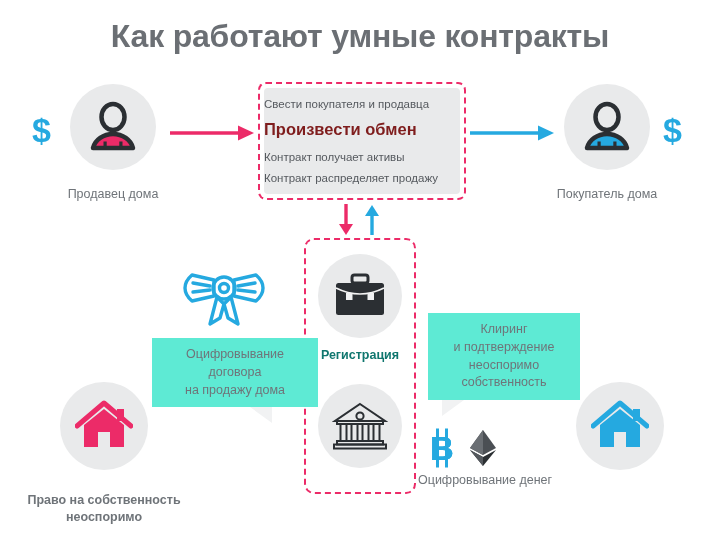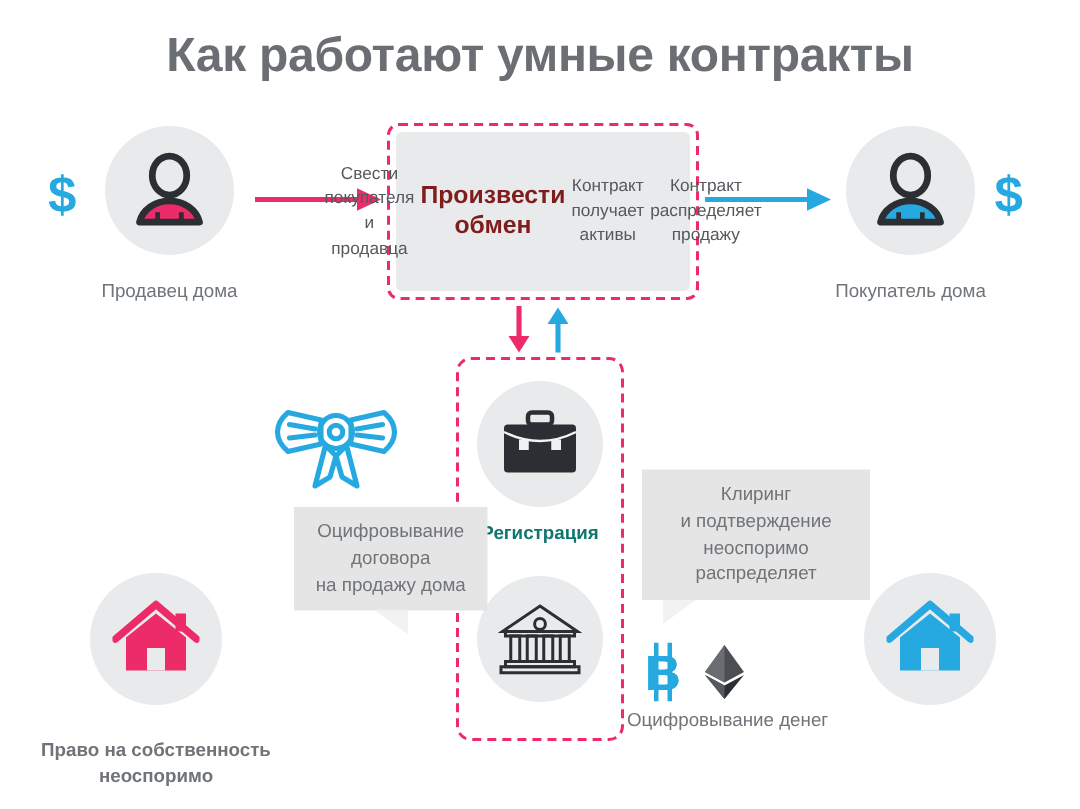--- a/index.html
+++ b/index.html
@@ -66,21 +66,22 @@
     border-radius: 8px;
     box-sizing: border-box;
     padding: 4px;
   }
   #contract-inner {
     width: 100%;
     height: 100%;
     background: #e9eaeb;
     border-radius: 4px;
     display: flex;
-    align-items: center;
+    flex-direction: column;
+    align-items: flex-start;
     justify-content: center;
     gap: 4px;
     box-sizing: border-box;
   }
   .contract-line {
     font-size: 11.5px;
     color: #55595e;
     text-align: center;
     line-height: 1.45;
   }
@@ -99,21 +100,21 @@
     top: 238px;
     width: 112px;
     height: 256px;
     border: 2.5px dashed #ec2b68;
     border-radius: 10px;
     box-sizing: border-box;
   }
 
   
   .bubble {
-    background: #e5e5e5;
+    background: #5eead4;
     color: #6f7479;
     font-size: 12.5px;
     line-height: 1.42;
     text-align: center;
     padding: 8px 10px;
     box-sizing: border-box;
   }
   .bubble-tail {
     width: 0;
     height: 0;
@@ -237,34 +238,34 @@
         <path d="M58 26 L75 28"></path>
         <circle cx="44" cy="24" r="11"></circle>
         <circle cx="44" cy="24" r="4.5"></circle>
         <path d="M37 33 L30 60 L40 54 L44 40 Z"></path>
         <path d="M51 33 L58 60 L48 54 L44 40 Z"></path>
       </g>
     </svg>
   </div>
 
   <div class="abs" style="left:152px; top:338px;">
-    <div class="bubble" style="width:129px;margin-left:44px;">
+    <div class="bubble" style="width:166px;">
       <div>Оцифровывание</div>
       <div>договора</div>
       <div>на продажу дома</div>
     </div>
     <div class="bubble-tail" style="margin-left:98px; border-width:16px 0 0 22px; border-color:#f1f2f3 transparent transparent transparent;"></div>
   </div>
 
   <div class="abs" style="left:428px; top:313px;">
     <div class="bubble" style="width:152px;">
       <div>Клиринг</div>
       <div>и подтверждение</div>
       <div>неоспоримо</div>
-      <div>распределяет</div>
+      <div>собственность</div>
     </div>
     <div class="bubble-tail" style="margin-left:14px; border-width:0 0 16px 22px; border-color:transparent transparent transparent #f1f2f3;"></div>
   </div>
 
   <div class="abs circle" style="left:60px; top:382px; width:88px; height:88px;">
     <svg width="58" height="52" viewBox="0 0 58 52">
       <path d="M2 26 L29 3 L56 26" fill="none" stroke="#ec2b68" stroke-width="5" stroke-linecap="round" stroke-linejoin="round"></path>
       <rect x="42" y="9" width="7" height="12" fill="#ec2b68"></rect>
       <path d="M9 25 L29 9 L49 25 L49 47 L9 47 Z" fill="#ec2b68"></path>
       <rect x="23" y="32" width="12" height="15" fill="#e9eaeb"></rect>

